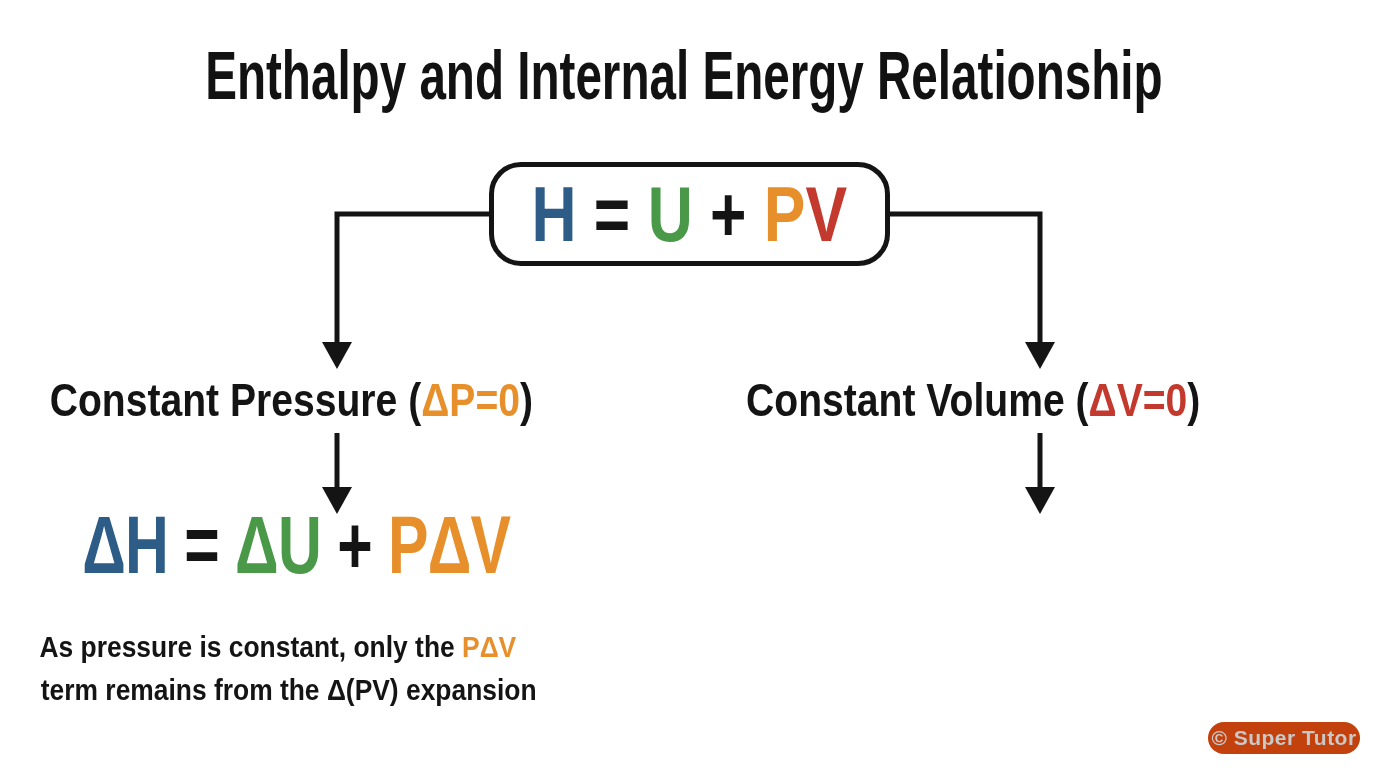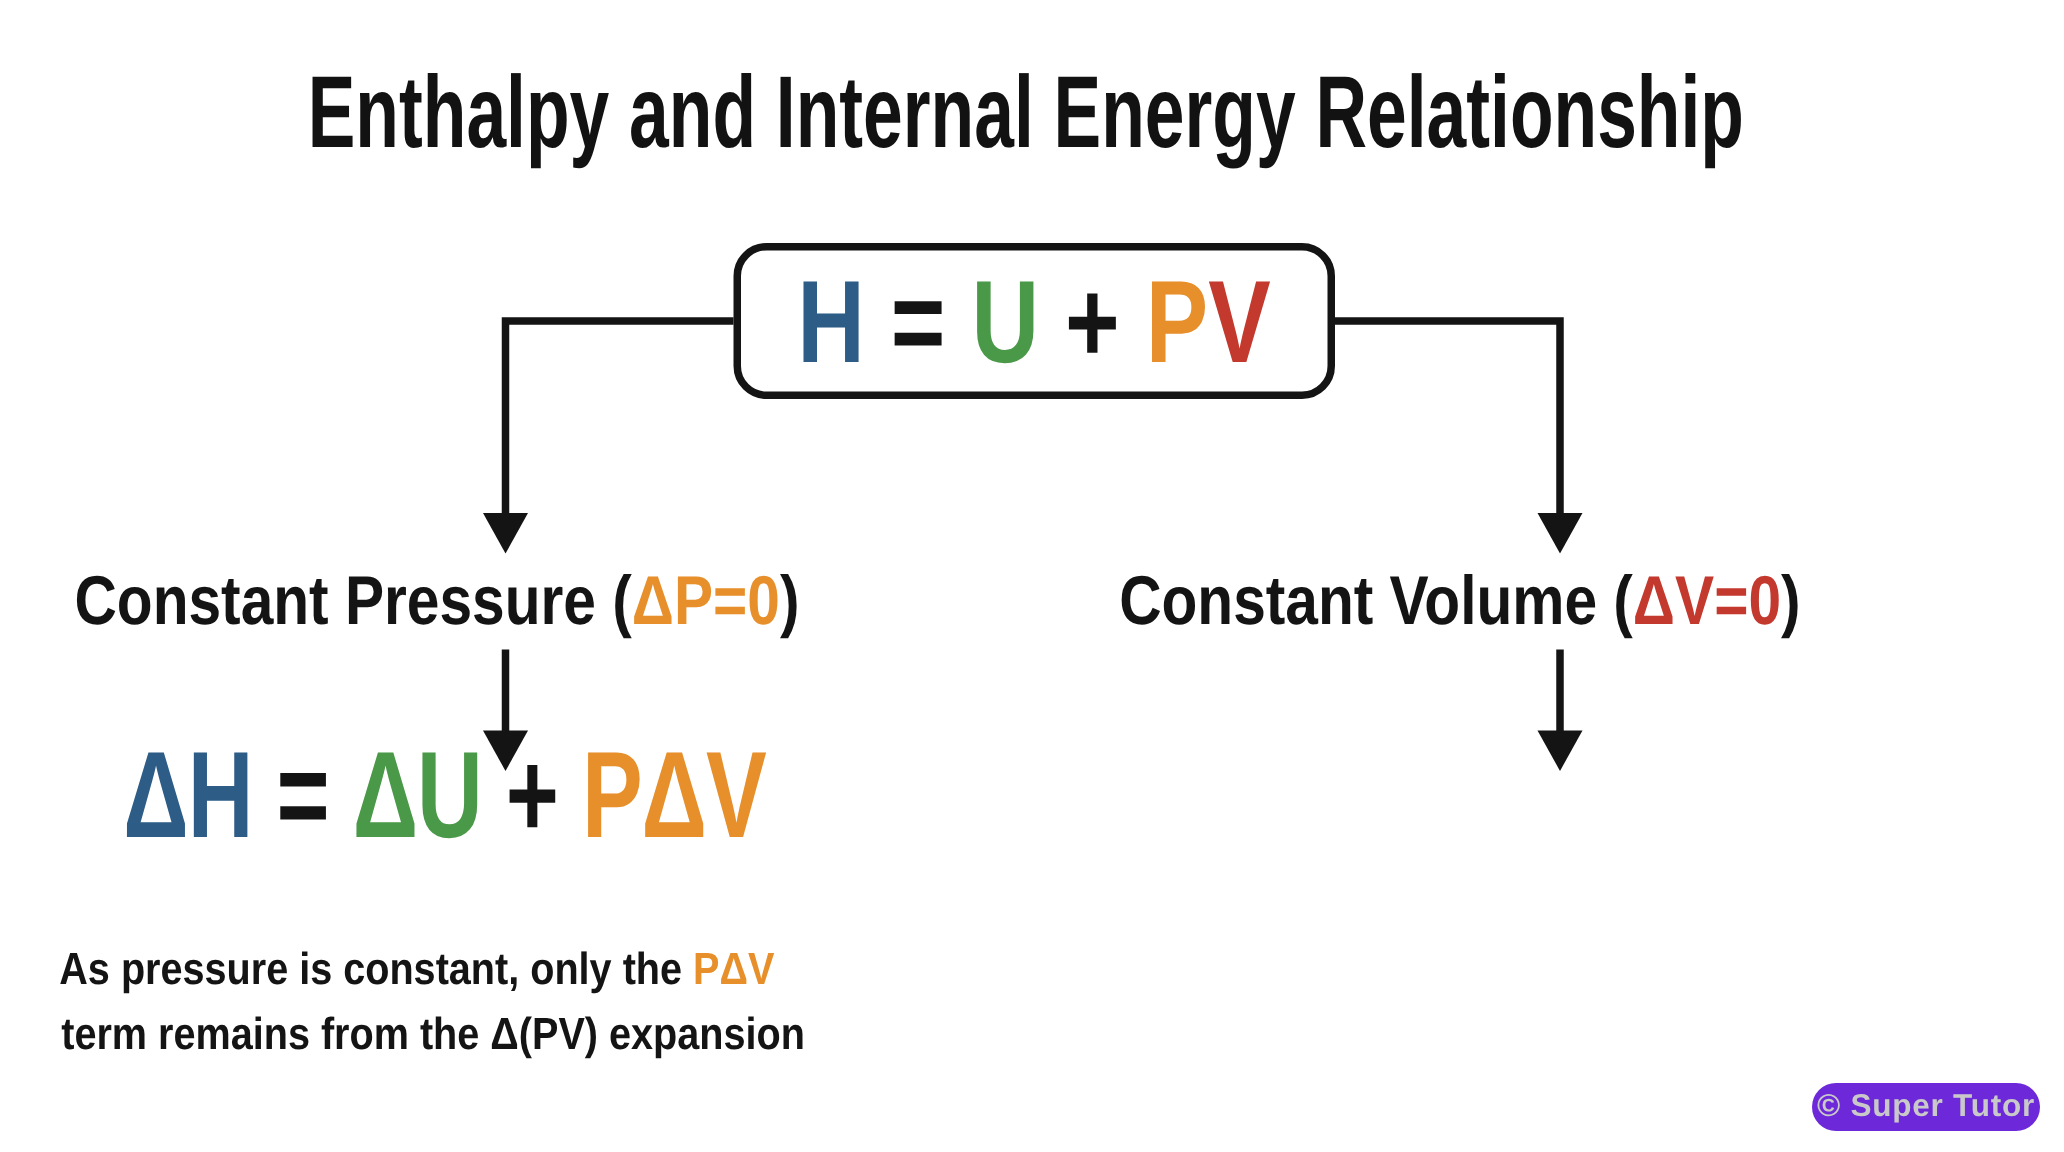--- a/index.html
+++ b/index.html
@@ -18,40 +18,40 @@
   .title-text {
     display: inline-block; transform: scaleX(0.70); transform-origin: center;
     font-size: 68px; font-weight: 700; color: #121212; letter-spacing: 0px;
     line-height: 1.15;
   }
 
   svg.connectors { position: absolute; top: 0; left: 0; width: 1376px; height: 768px; }
 
   .eq-box {
     position: absolute; left: 489px; top: 162px; width: 401px; height: 104px;
-    border: 5px solid #141414; border-radius: 22px; background: #ffffff;
+    border: 5px solid #141414; border-radius: 32px; background: #ffffff;
     display: flex; align-items: center; justify-content: center;
     white-space: nowrap;
   }
   .eq-box-inner {
     display: inline-block; transform: scaleX(0.80); transform-origin: center;
     font-size: 78px; font-weight: 700; line-height: 1; color: #141414;
   }
 
   .col { position: absolute; text-align: left; white-space: nowrap; }
   .col-left  { left: 7px;   width: 670px; }
   .col-right { left: 706px; width: 670px; }
 
   .branch-label { top: 374px; }
   .branch-label .scaled {
     display: inline-block; transform: scaleX(0.85); transform-origin: center;
     font-size: 46px; font-weight: 700; color: #141414; line-height: 1.15;
   }
 
-  .branch-eq { top: 484px; }
+  .branch-eq { top: 498px; }
   .branch-eq .scaled {
     display: inline-block; transform: scaleX(0.74); transform-origin: center;
     font-size: 82px; font-weight: 700; color: #141414; line-height: 1.15;
     letter-spacing: -1px;
   }
 
   .branch-caption { top: 628px; font-weight: 700; color: #141414; }
   .branch-caption .cap-line { display: block; line-height: 38px; }
   .branch-caption .scaled {
     display: inline-block; transform: scaleX(0.88); transform-origin: center;
@@ -106,15 +106,15 @@
 
 
   <div class="col col-left branch-caption">
     <span class="cap-line"><span class="scaled"><span>As pressure is constant, only the </span><span style="color: rgb(231, 143, 43);">PΔV</span></span></span>
     <span class="cap-line"><span class="scaled">term remains from the Δ(PV) expansion</span></span>
   </div>
 
   <div class="col col-right branch-caption">
   </div>
 
-  <div class="watermark" style="color: rgb(201, 201, 201); background-color: #6d28d9;">© Super Tutor</div>
+  <div class="watermark" style="color: rgb(201, 201, 201); background-color: #c2410c;">© Super Tutor</div>
 
 </div>
 
 </body></html>

